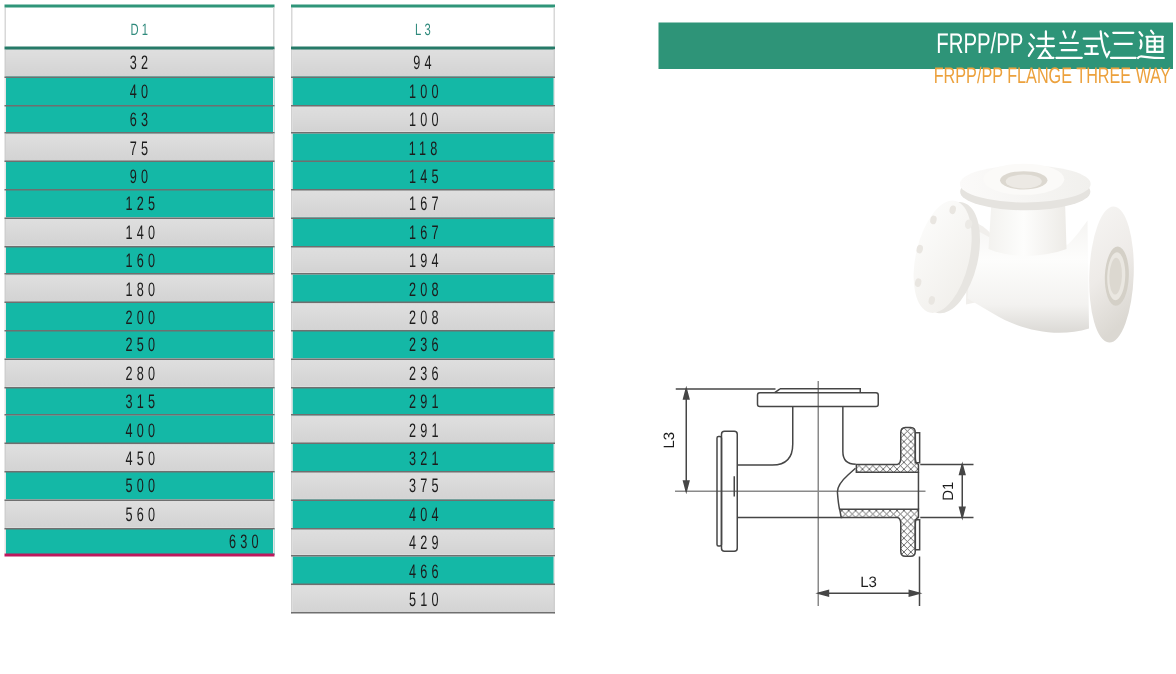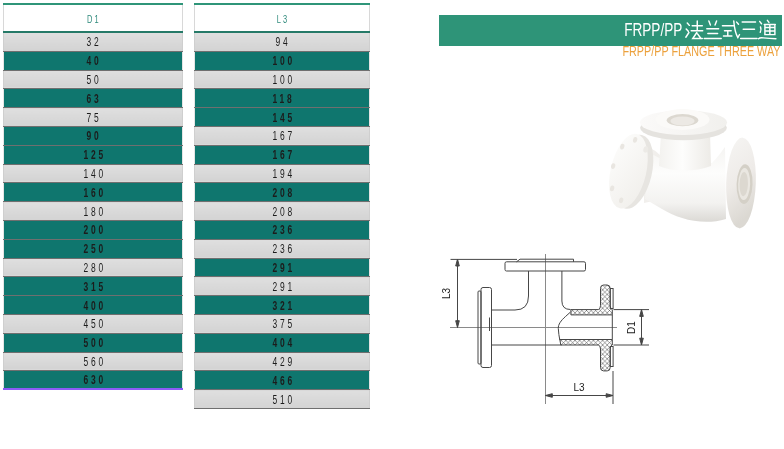--- a/index.html
+++ b/index.html
@@ -12,44 +12,41 @@
 table.t td{text-align:center;vertical-align:middle;padding:0;
   font-size:13px;color:#1c1c1c;
   border-bottom:1px solid #6f6f6f;height:17.8px;}
 .t td span.n{display:inline-block;transform:scaleX(0.65);letter-spacing:4.3px;padding-left:4.3px;}
 .t td span.h{display:inline-block;transform:scaleX(0.68);letter-spacing:3.2px;padding-left:3.2px;font-size:11px;}
 table.t td.hd{color:#2f8a7c;
   border-top:2px solid #2f9579;border-bottom:2px solid #267a68;
   border-left:1px solid #d8d8d8;border-right:1px solid #d8d8d8;
   height:26px;background:#ffffff;}
 table.t td.g{background:linear-gradient(#dfdfdf,#d3d3d3);border-left:1px solid #cfcfcf;border-right:1px solid #cfcfcf;text-align:center;}
-table.t td.w{background:#0f766e;border-left:1px solid #e4e4e4;border-right:1px solid #e4e4e4;font-weight:bold;}
-table.t tr.last td{border-bottom:2px solid #8b5cf6;height:16.2px;}
+table.t td.w{background:#14b8a6;border-left:1px solid #e4e4e4;border-right:1px solid #e4e4e4;}
+table.t tr.last td{border-bottom:2px solid #be185d;height:16.2px;text-align:right;}
 #banner{position:absolute;left:439px;top:15px;width:343px;height:31px;background:#2e9478;}
 #banner .lat{position:absolute;right:100px;top:4px;font-size:19px;color:#ffffff;
   transform:scaleX(0.715);transform-origin:100% 50%;white-space:pre;}
 #sub{position:absolute;right:4px;top:42px;font-size:15px;color:#eca13c;
   transform:scaleX(0.72);transform-origin:100% 50%;white-space:pre;}
 </style>
 </head>
 <body>
 <div class="tblwrap" style="left:3px;">
 <table class="t" style="width:180px;">
 <tbody>
         <tr>
           <td class="hd"><span class="h">D1</span></td>
         </tr>
 <tr>
           <td class="g"><span class="n">32</span></td>
         </tr>
 <tr>
           <td class="w"><span class="n">40</span></td>
-        </tr>
-<tr>
-          <td class="g"><span class="n">50</span></td>
         </tr>
 <tr>
           <td class="w"><span class="n">63</span></td>
         </tr>
 <tr>
           <td class="g"><span class="n">75</span></td>
         </tr>
 <tr>
           <td class="w"><span class="n">90</span></td>
         </tr>

